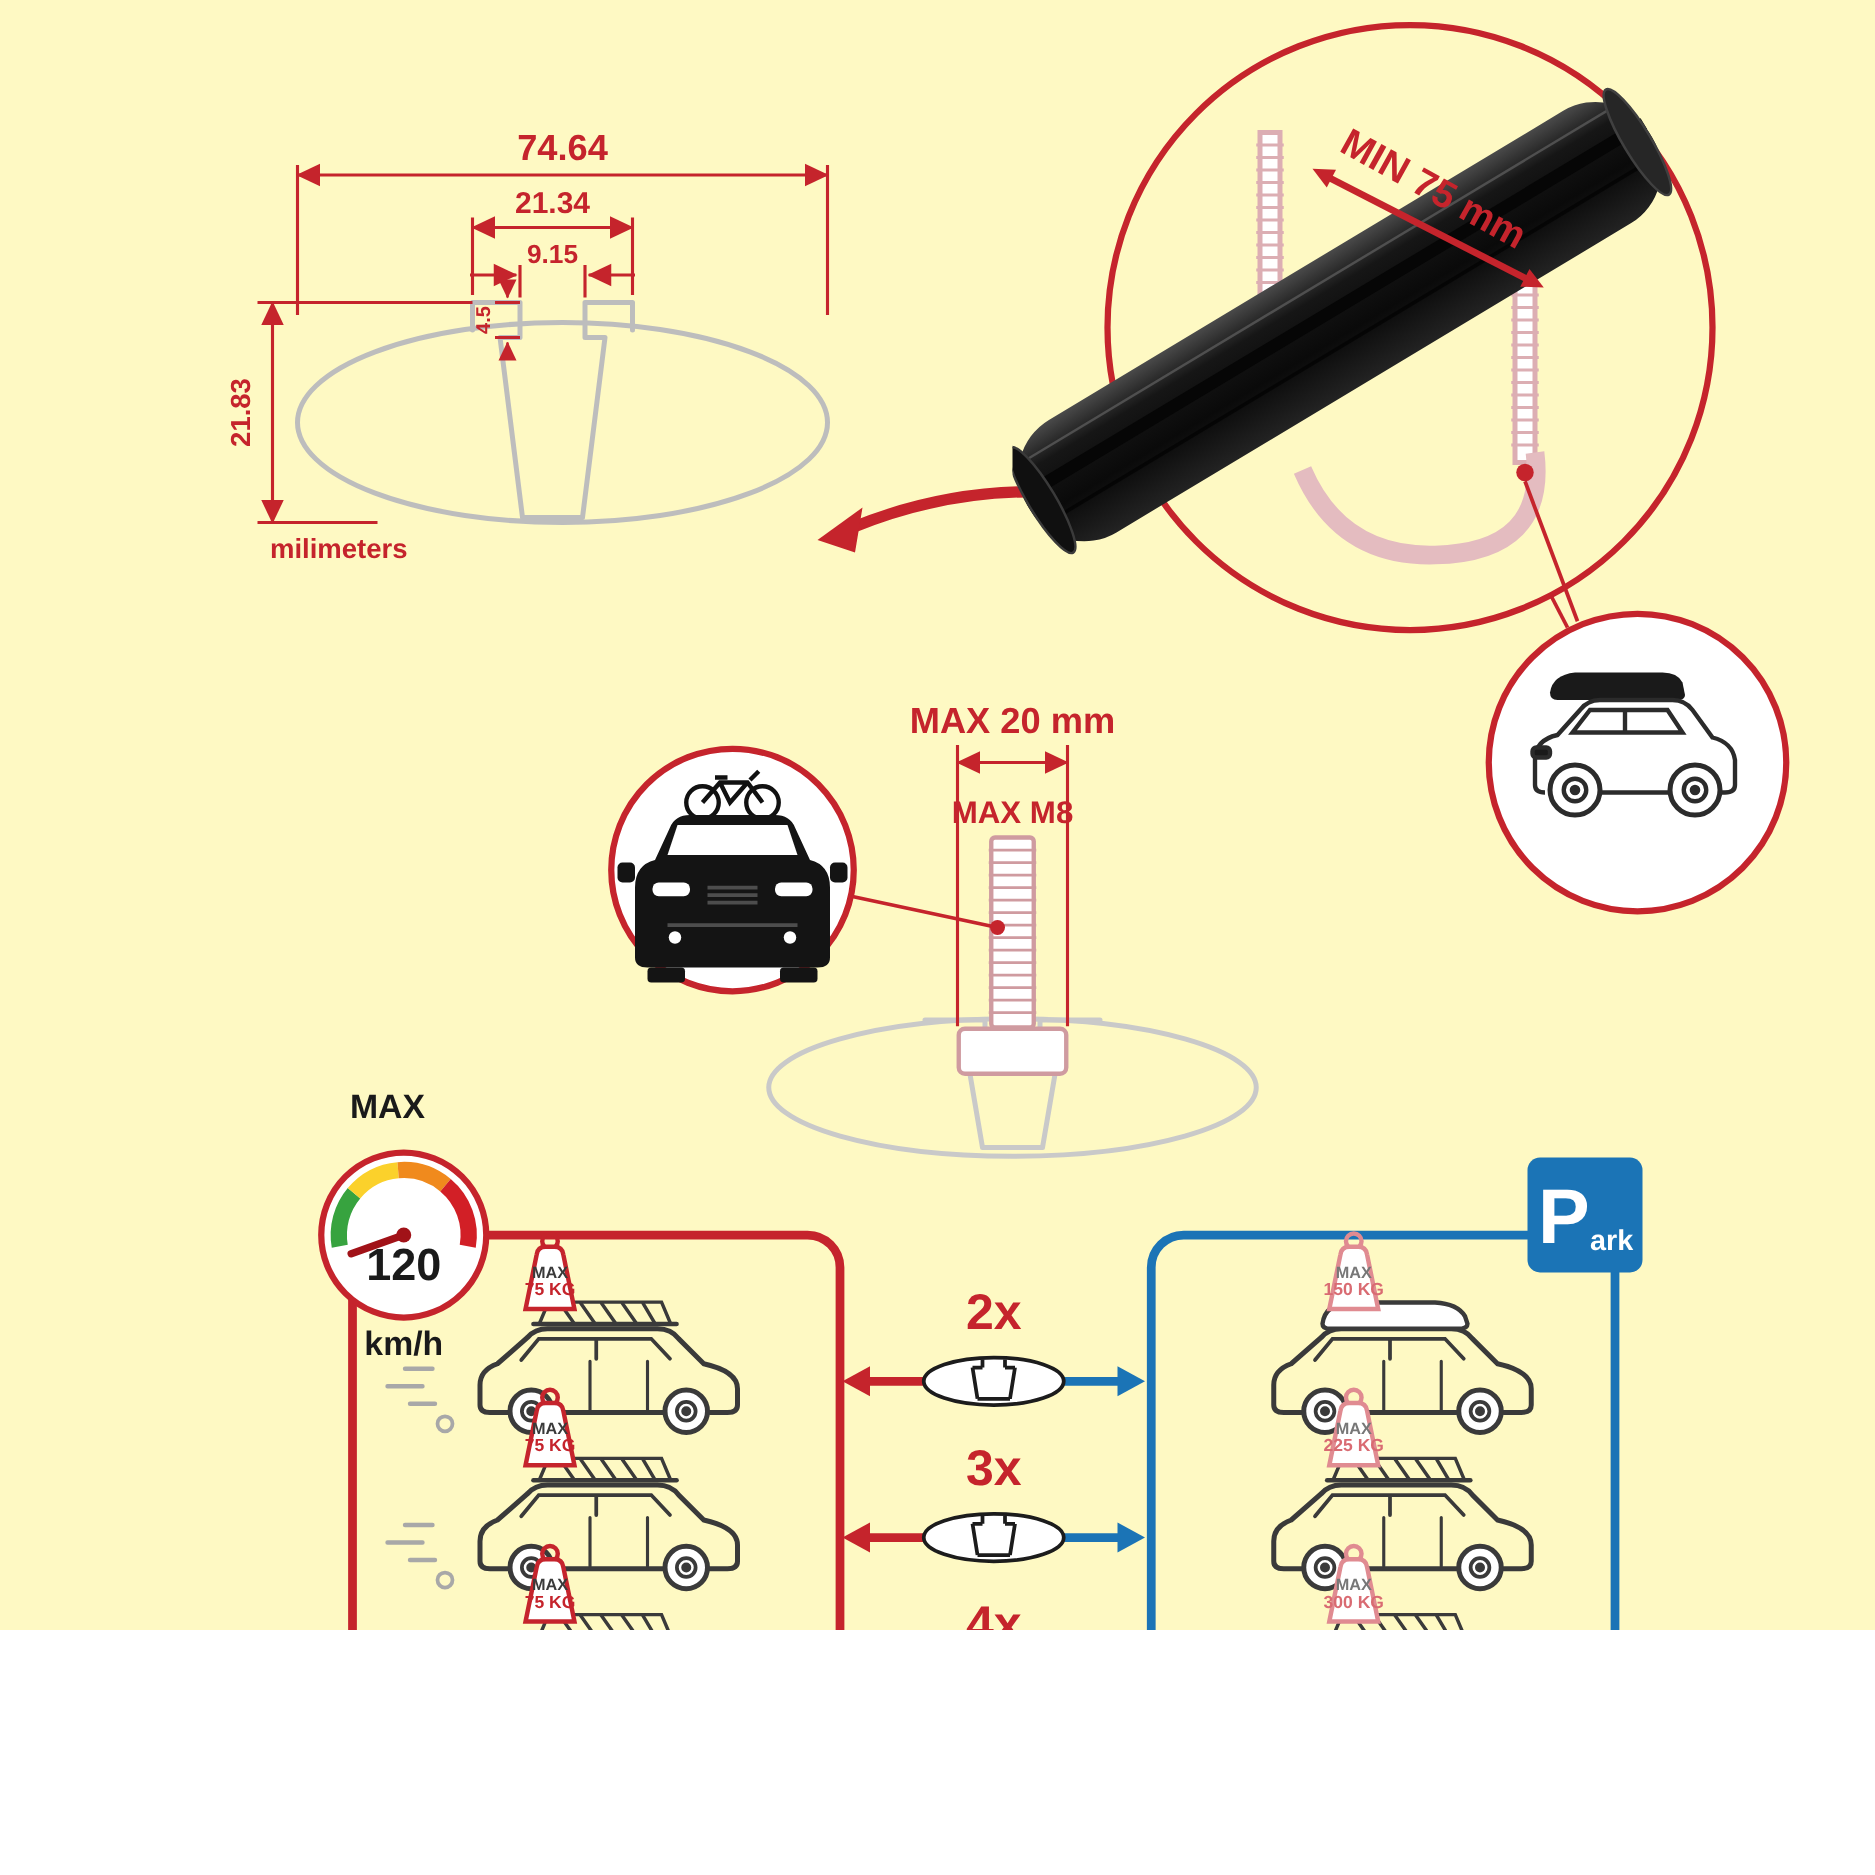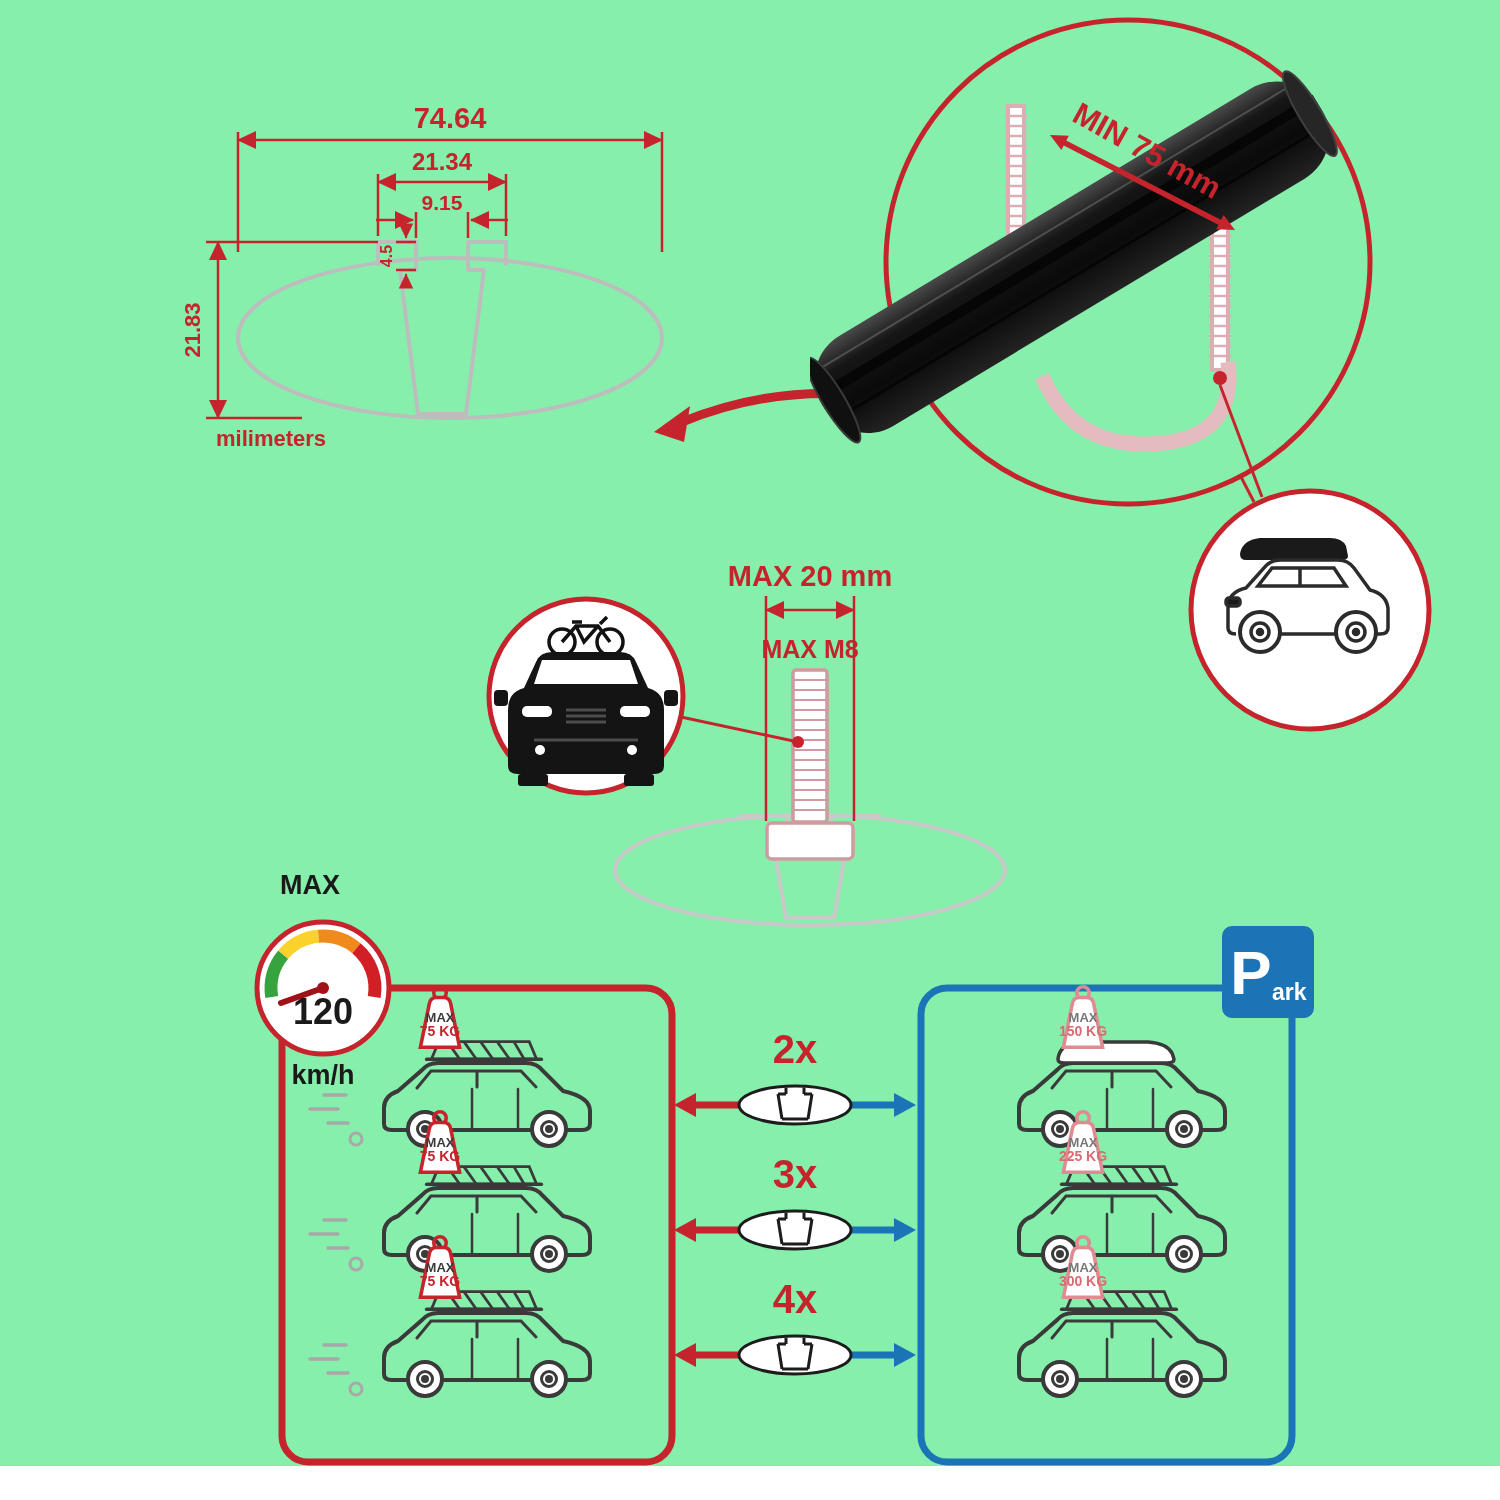--- a/index.html
+++ b/index.html
@@ -1,16 +1,16 @@
 <!DOCTYPE html>
 <html><head>
 <meta charset="utf-8">
 <style>
   html,body{margin:0;padding:0;background:#ffffff;}
-  #canvas{position:relative;width:1500px;height:1466px;background:#86efac;overflow:hidden;
+  #canvas{position:relative;width:1500px;height:1304px;background:#fef9c3;overflow:hidden;
           font-family:"Liberation Sans",sans-serif;}
   .abs{position:absolute;}
   svg text{font-family:"Liberation Sans",sans-serif;}
   .redtxt{fill:#c5242c;font-weight:600;}
   .boldred{fill:#c5242c;font-weight:bold;}
   .dark{fill:#1a1a1a;font-weight:bold;}
 </style>
 </head>
 <body>
 

